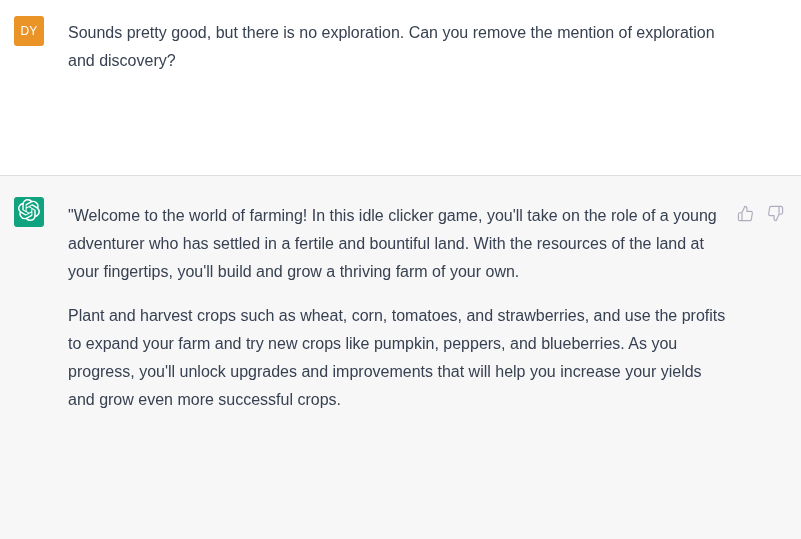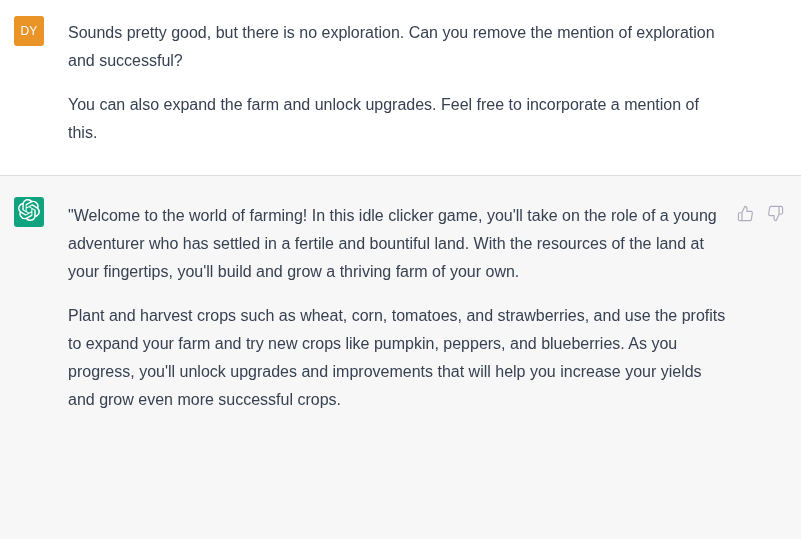--- a/index.html
+++ b/index.html
@@ -75,22 +75,21 @@
 </head>
 <body>
 
 <div class="chat">
 
   <div class="row row-user">
     <div class="avatar" style="background: rgb(234, 147, 39);">
       <span class="avatar-initials">DY</span>
     </div>
     <div class="content">
-      <p>Sounds pretty good, but there is no exploration. Can you remove the mention of exploration and successful?</p>
-      <p>You can also expand the farm and unlock upgrades. Feel free to incorporate a mention of this.</p>
+      <p>Sounds pretty good, but there is no exploration. Can you remove the mention of exploration and discovery?</p>
     </div>
   </div>
 
   <div class="row row-assistant">
     <div class="avatar" style="background: rgb(16, 163, 127);">
       <span>
         <svg width="22" height="22" viewBox="0 0 24 24" fill="#ffffff" xmlns="http://www.w3.org/2000/svg">
           <path d="M22.2819 9.8211a5.9847 5.9847 0 0 0-.5157-4.9108 6.0462 6.0462 0 0 0-6.5098-2.9A6.0651 6.0651 0 0 0 4.9807 4.1818a5.9847 5.9847 0 0 0-3.9977 2.9 6.0462 6.0462 0 0 0 .7427 7.0966 5.98 5.98 0 0 0 .511 4.9107 6.051 6.051 0 0 0 6.5146 2.9001A5.9847 5.9847 0 0 0 13.2599 24a6.0557 6.0557 0 0 0 5.7718-4.2058 5.9894 5.9894 0 0 0 3.9977-2.9001 6.0557 6.0557 0 0 0-.7475-7.073zM13.2599 22.43a4.476 4.476 0 0 1-2.8764-1.04l.1419-.0804 4.7783-2.7582a.7948.7948 0 0 0 .3927-.6813v-6.7369l2.02 1.1686a.071.071 0 0 1 .038.0615v5.5826a4.504 4.504 0 0 1-4.4945 4.4841zm-9.6607-4.1254a4.4708 4.4708 0 0 1-.5346-3.0137l.142.0852 4.783 2.7582a.7712.7712 0 0 0 .7806 0l5.8428-3.3685v2.3324a.0804.0804 0 0 1-.0332.0615L9.74 19.9502a4.4992 4.4992 0 0 1-6.1408-1.6456zM2.3408 7.8956a4.485 4.485 0 0 1 2.3655-1.9728V11.6a.7664.7664 0 0 0 .3879.6765l5.8144 3.3543-2.0201 1.1685a.0757.0757 0 0 1-.071 0L4.0073 14.008a4.504 4.504 0 0 1-1.6665-6.1124zm16.5963 3.8558L13.1038 8.364 15.1192 7.2a.0757.0757 0 0 1 .071 0l4.8303 2.7913a4.4944 4.4944 0 0 1-.6765 8.1042v-5.6772a.79.79 0 0 0-.407-.6669zm2.0107-3.0231l-.142-.0852-4.7735-2.7818a.7759.7759 0 0 0-.7854 0L9.409 9.2297V6.8974a.0662.0662 0 0 1 .0284-.0615l4.8303-2.7866a4.4992 4.4992 0 0 1 6.6802 4.66zM8.3065 12.863l-2.02-1.1638a.0804.0804 0 0 1-.038-.0567V6.0742a4.4992 4.4992 0 0 1 7.3757-3.4537l-.142.0805L8.704 5.459a.7948.7948 0 0 0-.3927.6813zm1.0976-2.3654l2.602-1.4998 2.6069 1.4998v2.9994l-2.5974 1.4997-2.6067-1.4997z"></path>
         </svg>
       </span>

